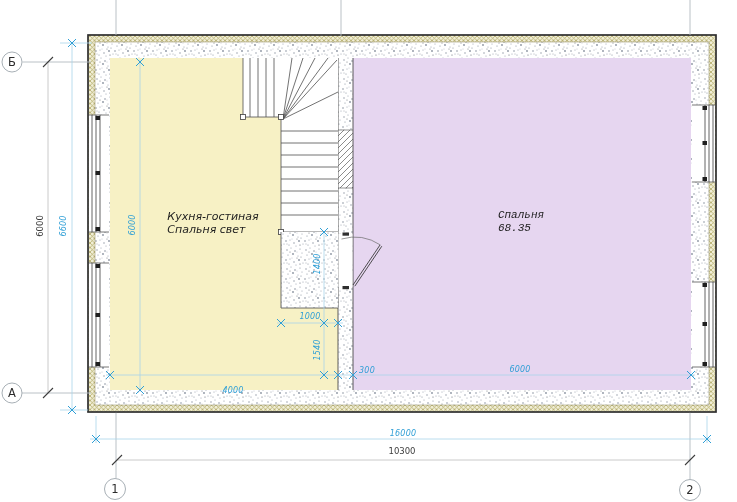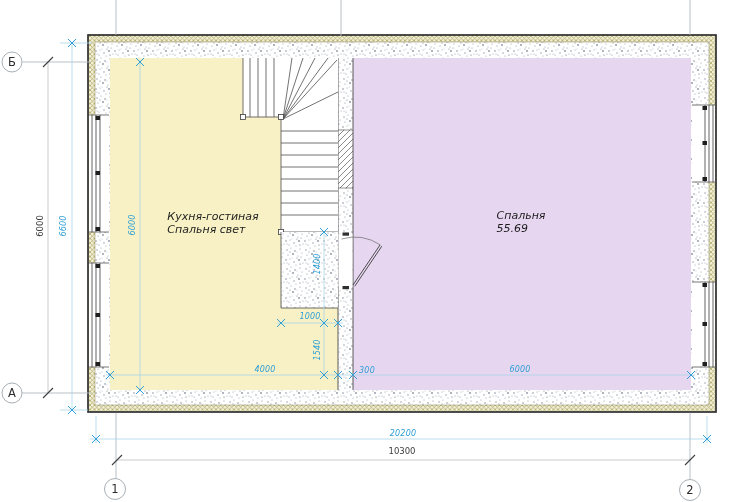--- a/index.html
+++ b/index.html
@@ -244,35 +244,35 @@
       <path d="M703 443 L711 435 M703 435 L711 443"></path>
     </g>
   </g>
 </svg>
 
 <div class="lbl room-label" style="left:213px;top:223px;">
   <div>Кухня-гостиная</div>
   <div>Спальня свет</div>
 </div>
 
-<div class="lbl room-label" style="left:521px;top:222px;">
+<div class="lbl room-label" style="left:521px;top:222px;font-family:Liberation Mono, monospace;">
   <div>Спальня</div>
-  <div>55.69</div>
+  <div>68.35</div>
 </div>
 
 <div class="lbl axis-label" style="left:12px;top:62px;">Б</div>
 <div class="lbl axis-label" style="left:12px;top:393px;">А</div>
 <div class="lbl axis-label" style="left:115px;top:489px;">1</div>
 <div class="lbl axis-label" style="left:690px;top:490px;">2</div>
 
 <div class="lbl rot dim-blue" style="left:63px;top:226px;">6600</div>
 <div class="lbl rot dim-black" style="left:40px;top:226px;">6000</div>
 <div class="lbl rot dim-blue" style="left:132px;top:225px;">6000</div>
 <div class="lbl rot dim-blue" style="left:317px;top:264px;">1400</div>
 <div class="lbl rot dim-blue" style="left:317px;top:350px;">1540</div>
 <div class="lbl dim-blue" style="left:310px;top:316px;font-style:italic;">1000</div>
-<div class="lbl dim-blue" style="left:233px;top:369px;margin-left:32px;">4000</div>
+<div class="lbl dim-blue" style="left:233px;top:390px;">4000</div>
 <div class="lbl dim-blue" style="left:347px;top:370px;padding-left:40px;">300</div>
 <div class="lbl dim-blue" style="left:520px;top:369px;">6000</div>
-<div class="lbl dim-blue" style="left:403px;top:433px;">20200</div>
+<div class="lbl dim-blue" style="left:403px;top:433px;">16000</div>
 <div class="lbl dim-black" style="left:402px;top:451px;text-align:right;">10300</div>
 
 </div>
 
 </body></html>

